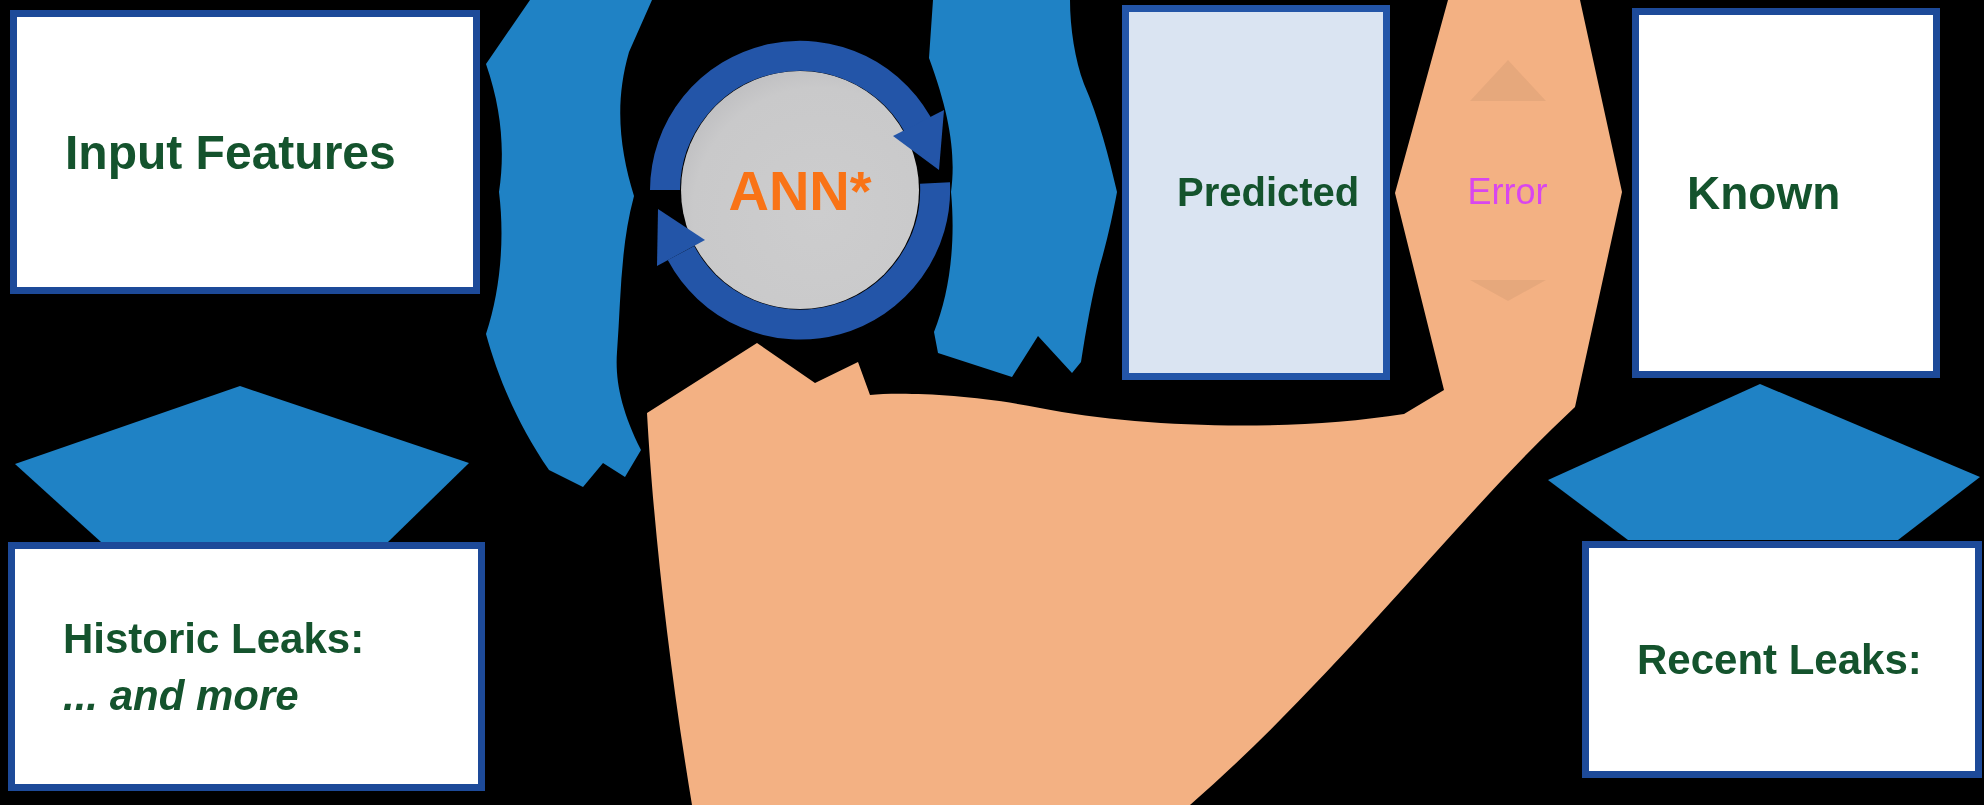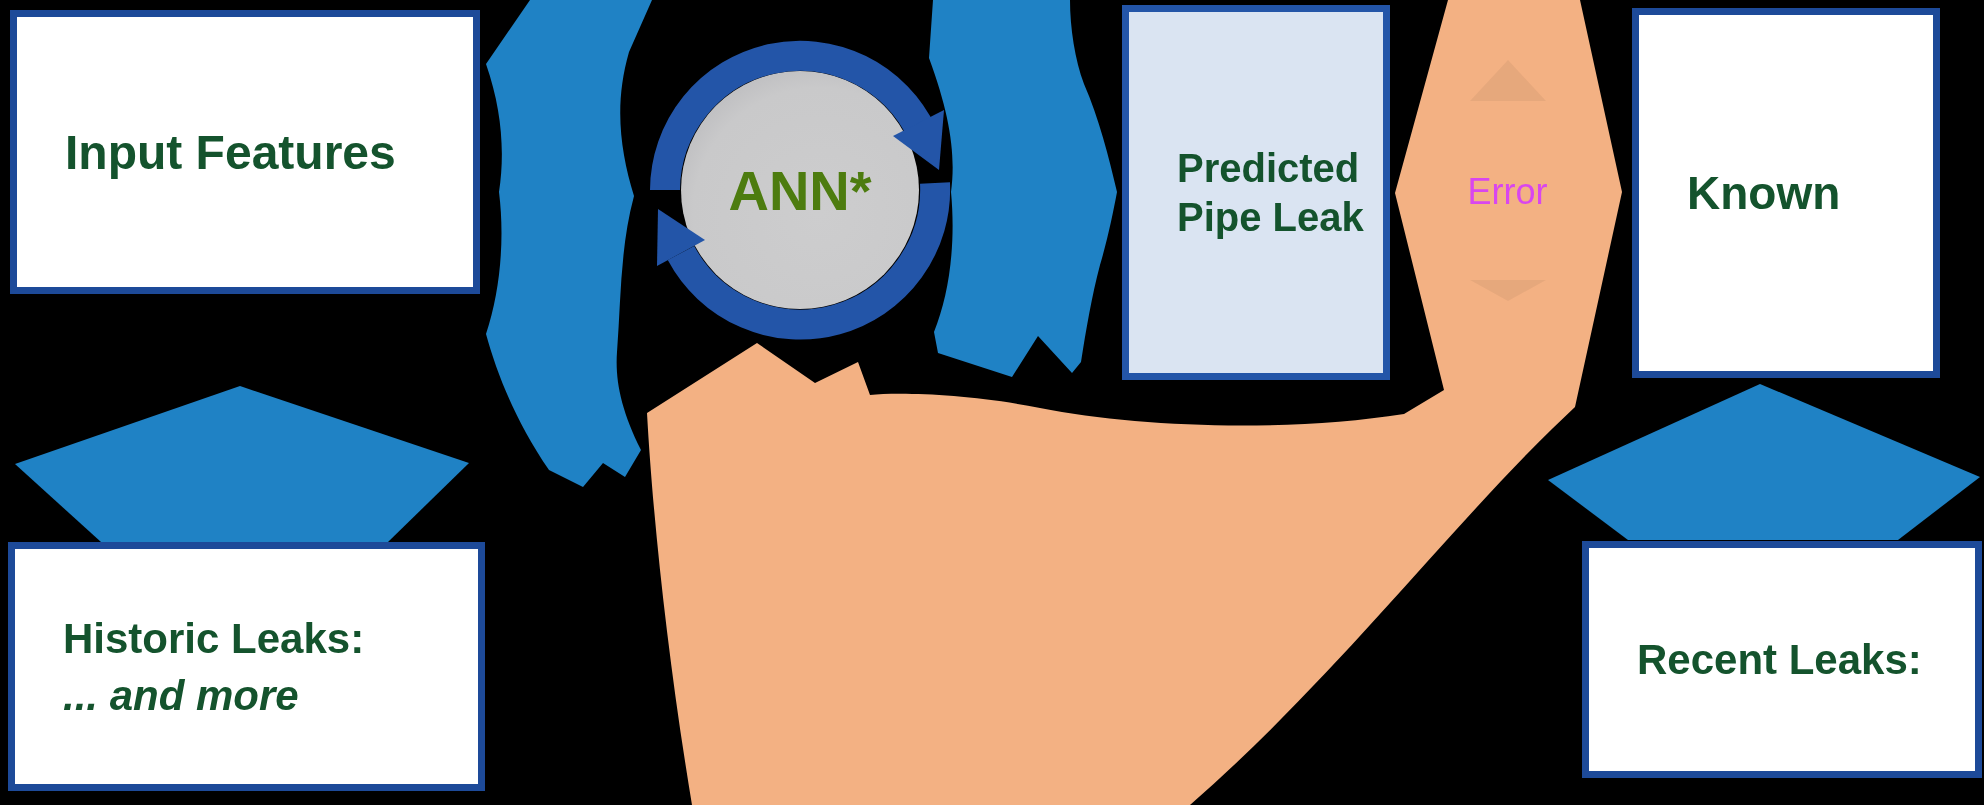--- a/index.html
+++ b/index.html
@@ -28,21 +28,21 @@
   #input-box{left:10px;top:10px;width:470px;height:284px;font-size:48px;font-weight:bold;}
   #predicted-box{left:1122px;top:5px;width:268px;height:375px;background:#DAE4F2;border-color:#2355A8;font-size:40px;font-weight:bold;line-height:49px;}
   #known-box{left:1632px;top:8px;width:308px;height:370px;font-size:46px;font-weight:bold;line-height:61px;}
   #historic-box{left:8px;top:542px;width:477px;height:249px;font-size:42px;line-height:57px;}
   #recent-box{left:1563px;top:541px;width:400px;height:237px;font-size:42px;line-height:53px;margin-left:19px;}
   .years{font-weight:normal;}
   .note{font-weight:bold;font-style:italic;}
   #ann-label{
     position:absolute;left:648px;top:38px;width:304px;height:304px;
     display:flex;align-items:center;justify-content:center;
-    font-size:56px;font-weight:bold;color:#4d7c0f;
+    font-size:56px;font-weight:bold;color:#f97316;
   }
   #error-label{
     position:absolute;left:1400px;top:156px;width:215px;height:72px;
     display:flex;align-items:center;justify-content:center;
     font-size:36px;color:#d946ef;
   }
 </style>
 </head>
 <body>
 
@@ -102,21 +102,20 @@
 
   <div class="box" id="historic-box">
     <span class="ttl">Historic Leaks:</span>
     <span class="note">... and more</span>
   </div>
 
   <div id="ann-label">ANN*</div>
 
   <div class="box" id="predicted-box">
     <span>Predicted</span>
-    <span>Pipe Leak</span>
   </div>
 
   <div id="error-label">Error</div>
 
   <div class="box" id="known-box">
     <span>Known</span>
   </div>
 
   <div class="box" id="recent-box">
     <span class="ttl">Recent Leaks:</span>

